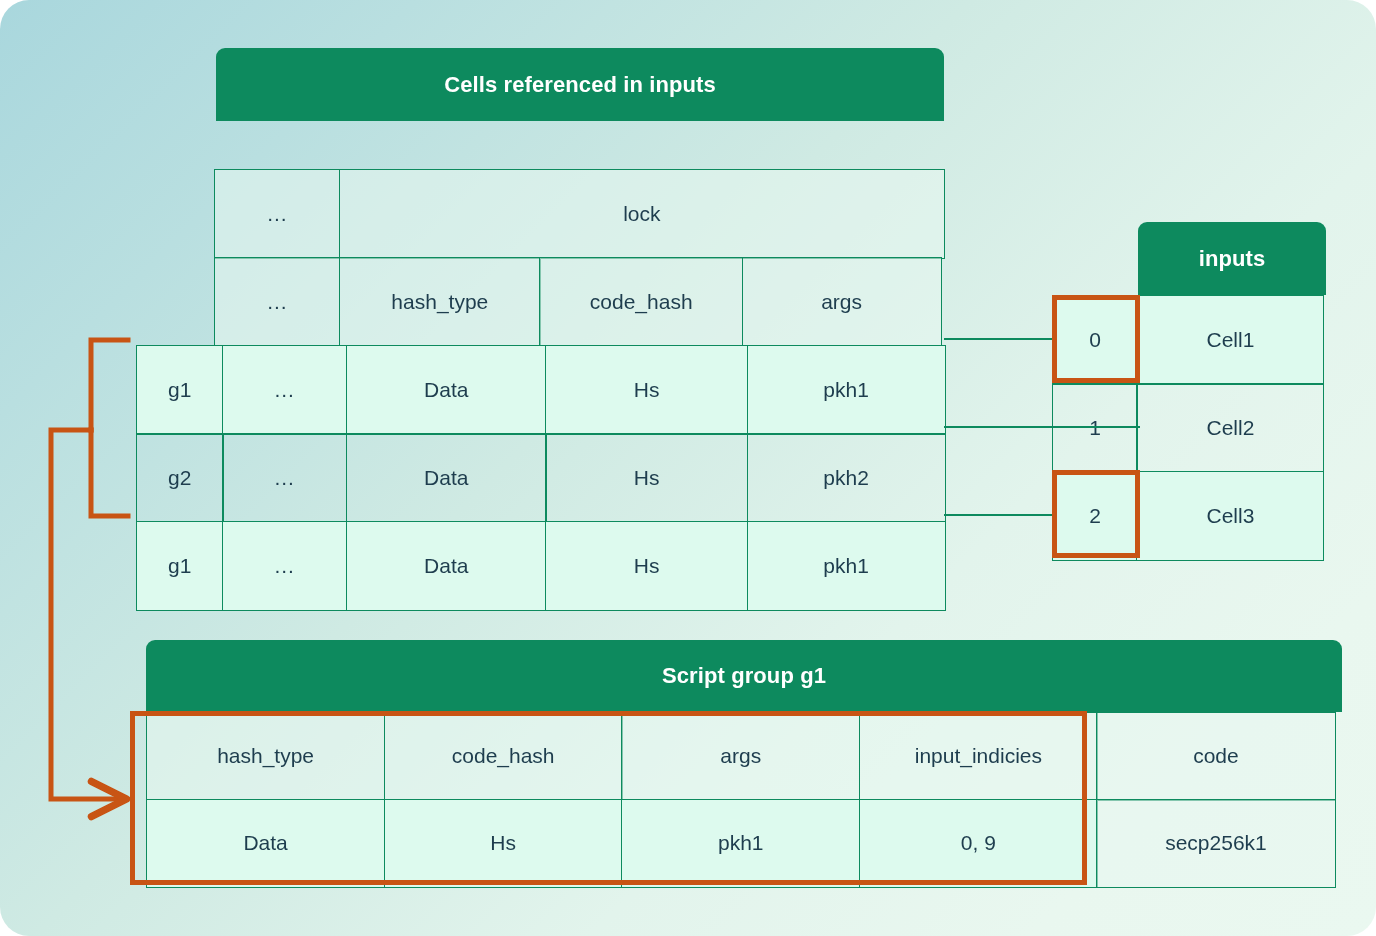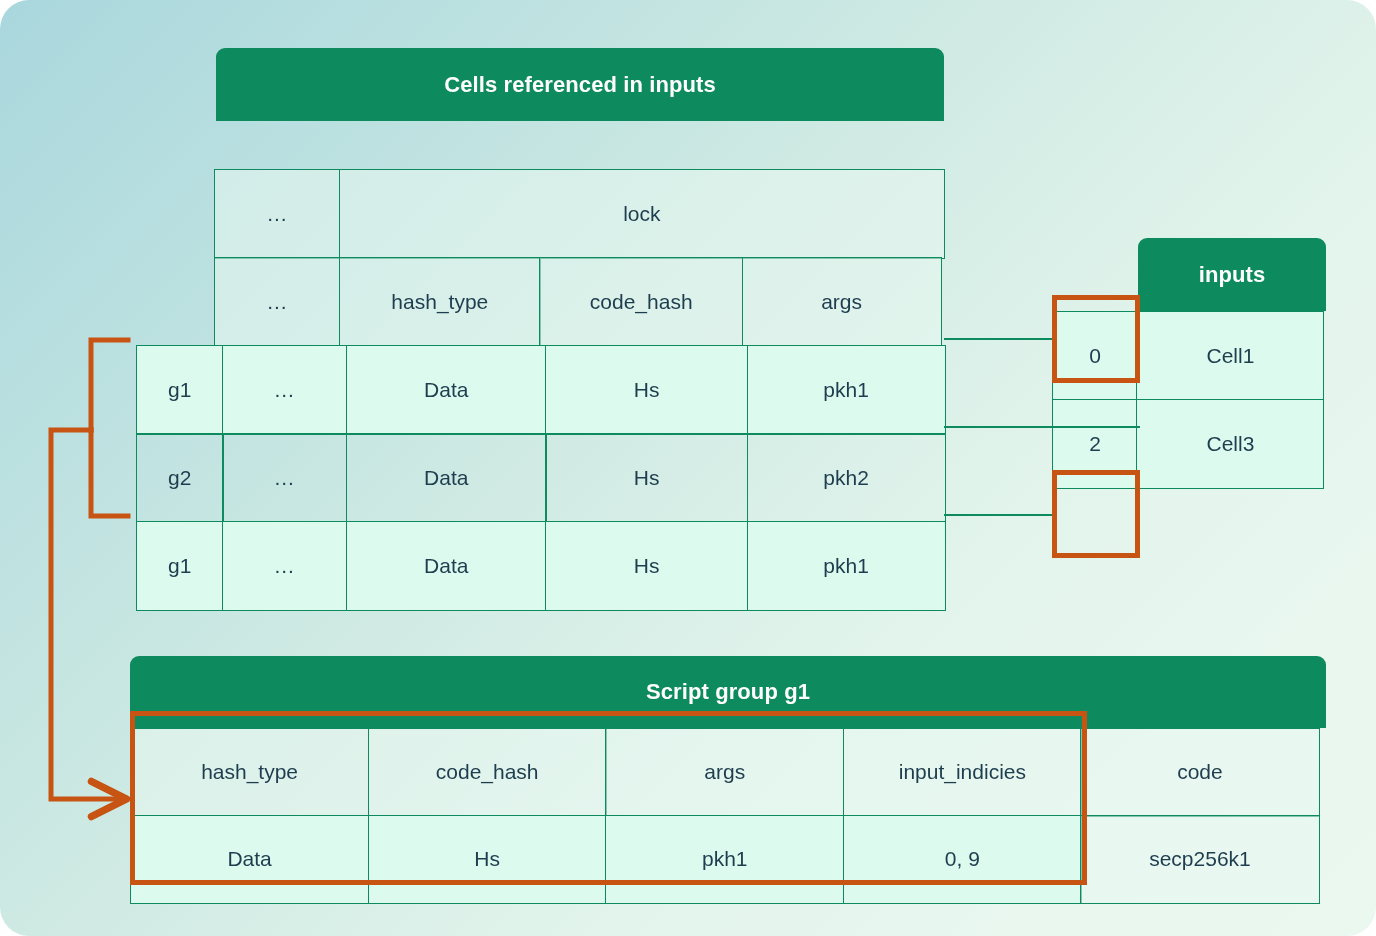--- a/index.html
+++ b/index.html
@@ -67,28 +67,28 @@
   .c-dots { width: 126px; }
   .c-ht   { width: 202px; }
   .c-ch   { width: 204px; }
   .c-args { width: 200px; }
   .r-h1 { height: 88px; }
   .r-h2 { height: 88px; }
   .r-d  { height: 88px; }
   .spacer-g { width: 88px; border: none !important; background: transparent !important; }
 
   
-  #inputs-table { left: 1138px; top: 222px; width: 188px; margin-top: 16px; }
+  #inputs-table { left: 1138px; top: 222px; width: 188px; }
   #inputs-head  { width: 188px; height: 73px; }
   #inputs-body  { position: absolute; left: -86px; top: 73px; width: 274px; }
   .c-idx  { width: 86px; }
   .c-cell { width: 188px; }
 
   
-  #sg-table { left: 130px; top: 640px; width: 1196px; margin-top: 16px; }
+  #sg-table { left: 146px; top: 640px; width: 1196px; }
   #sg-head  { width: 1196px; height: 72px; }
   #sg-body  { position: absolute; left: 0; top: 72px; width: 1196px; }
   .c-sg  { width: 239.2px; }
   .r-sg  { height: 87px; }
 
   
   .hl {
     position: absolute;
     border: 5px solid #c85414;
     box-sizing: border-box;
@@ -167,20 +167,24 @@
     </div>
   </div>
 
   <div class="tbl" id="inputs-table">
     <div class="tbl-head" id="inputs-head">inputs</div>
 
     <div id="inputs-body">
       <div class="grid-row r-d">
         <div class="cell mint c-idx">0</div>
         <div class="cell mint c-cell">Cell1</div>
+      </div>
+      <div class="grid-row r-d">
+        <div class="cell c-idx">1</div>
+        <div class="cell c-cell">Cell2</div>
       </div>
       <div class="grid-row r-d">
         <div class="cell mint c-idx">2</div>
         <div class="cell mint c-cell">Cell3</div>
       </div>
     </div>
   </div>
 
   <div class="tbl" id="sg-table">
     <div class="tbl-head" id="sg-head">Script group g1</div>

